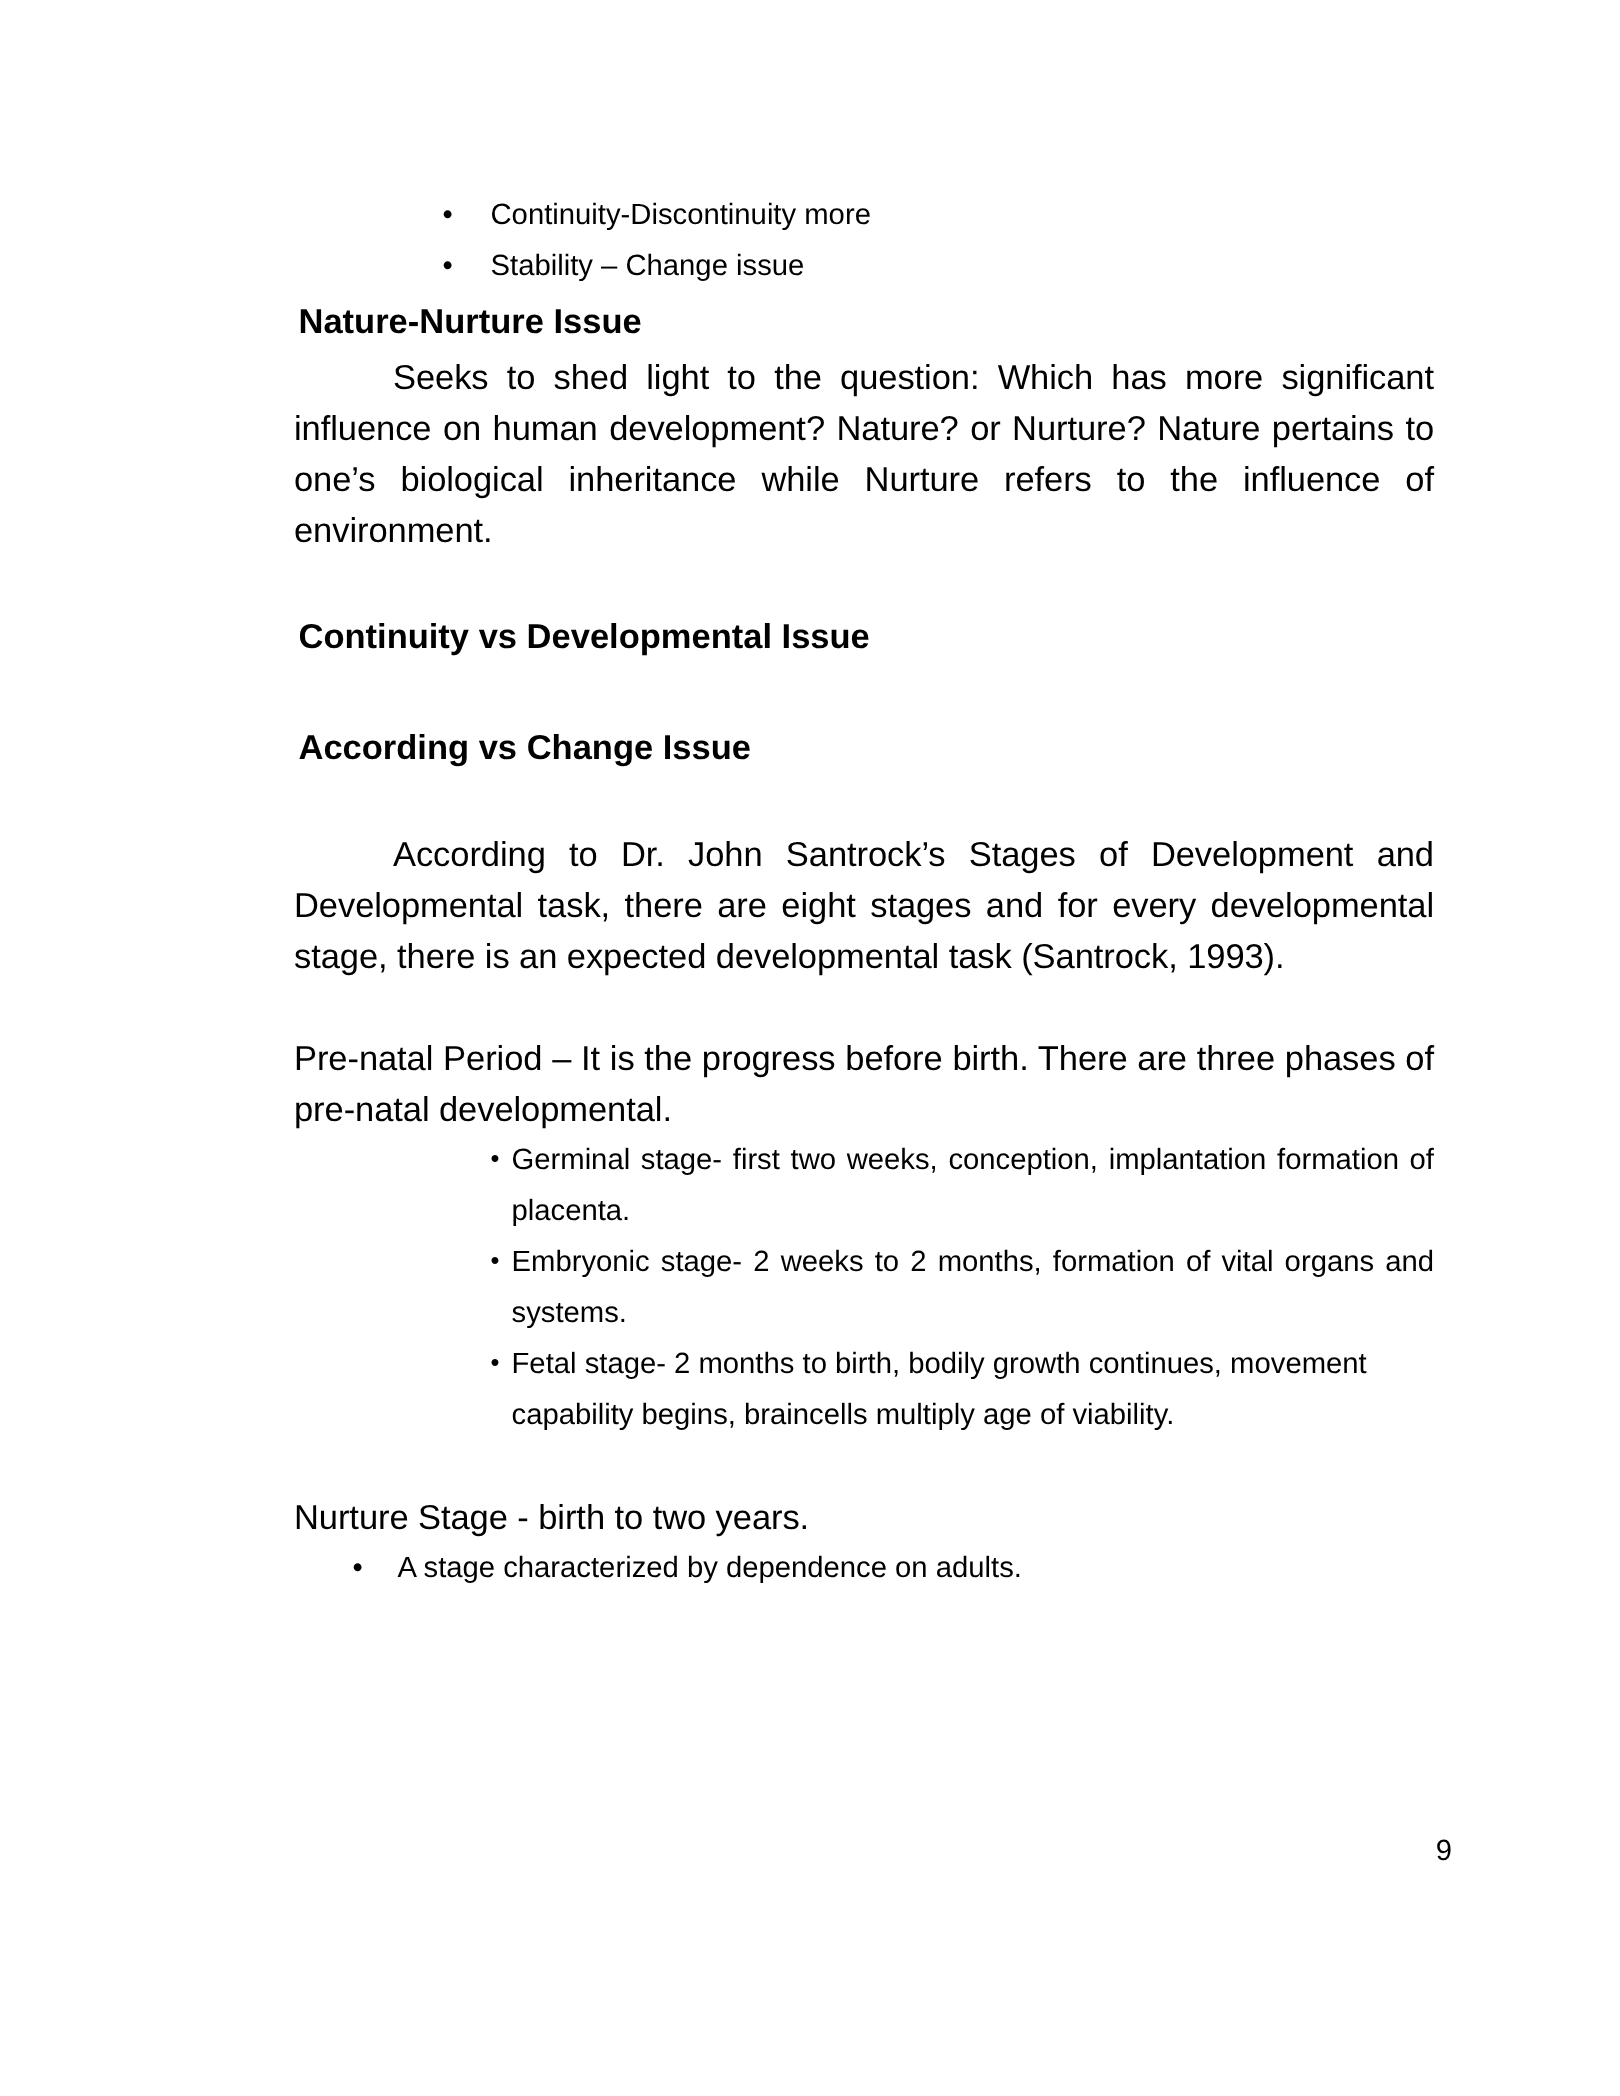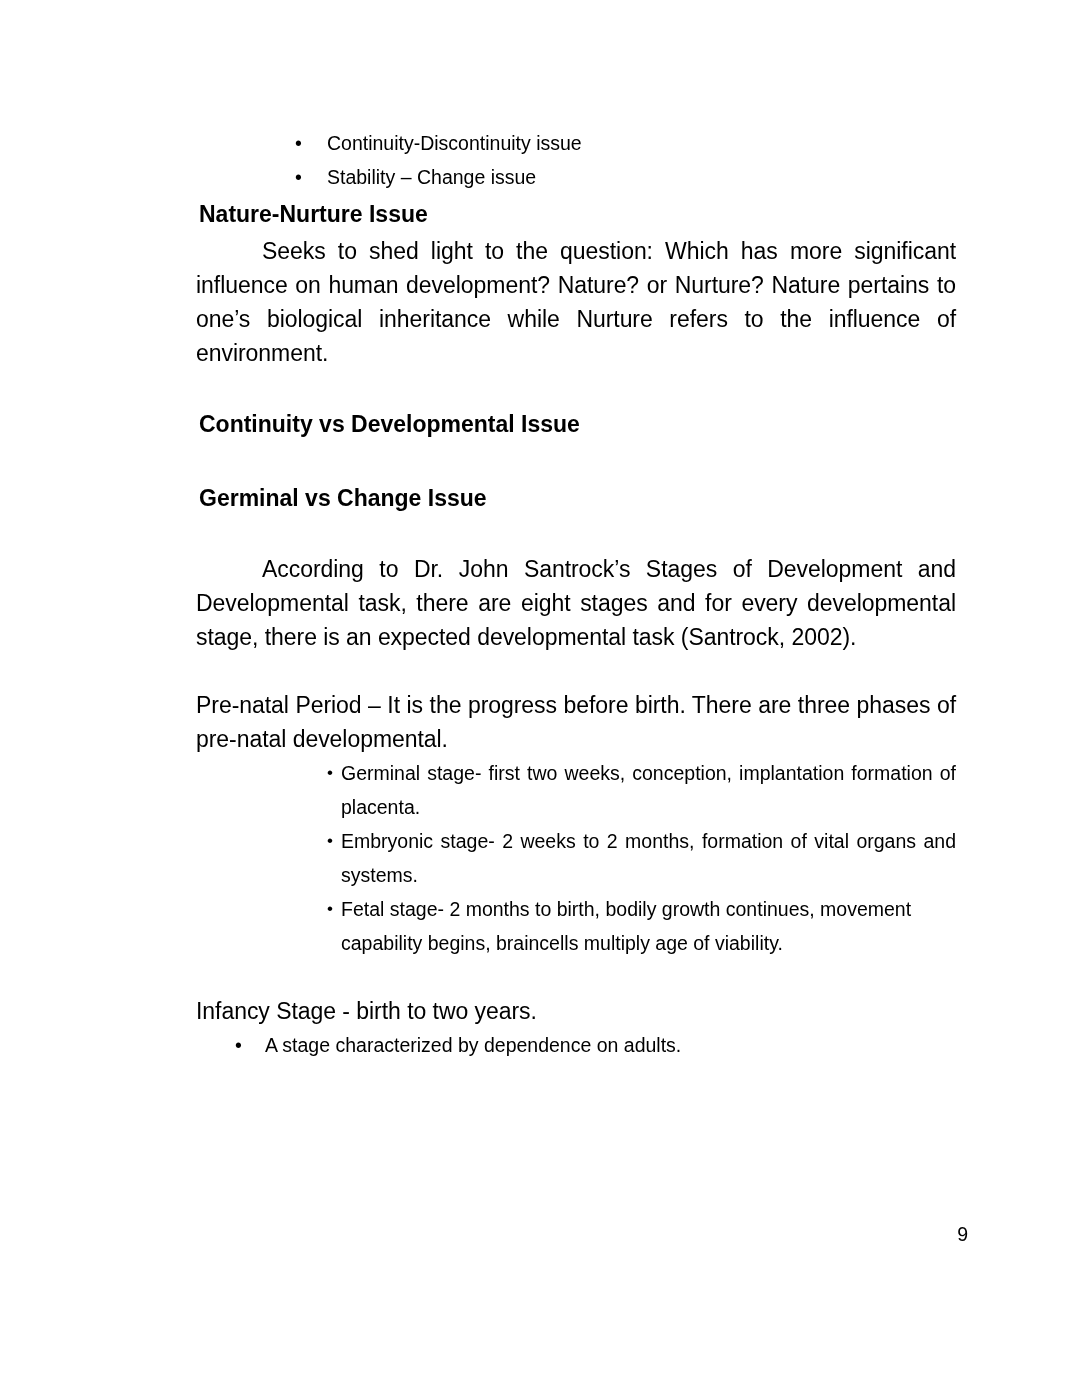--- a/index.html
+++ b/index.html
@@ -133,42 +133,42 @@
 </style>
 </head>
 <body>
 
 <div class="page">
   <div class="content">
 
     <ul class="bullet-list-top">
       <li>
         <span class="dot">•</span>
-        <span>Continuity-Discontinuity issue</span>
+        <span>Continuity-Discontinuity more</span>
       </li>
       <li>
         <span class="dot">•</span>
         <span>Stability – Change issue</span>
       </li>
     </ul>
 
     <p class="heading">Nature-Nurture Issue</p>
     <p class="para indent">Seeks to shed light to the question:  Which has more significant influence on human development?  Nature? or Nurture? Nature pertains to one’s biological inheritance while Nurture refers to the influence of environment.</p>
 
     <div class="spacer-line"></div>
 
     <p class="heading">Continuity vs Developmental Issue</p>
 
     <div class="spacer-line"></div>
 
-    <p class="heading">Germinal vs Change Issue</p>
-
-    <div class="spacer-line"></div>
-
-    <p class="para indent">According to Dr. John Santrock’s Stages of Development and Developmental task, there are eight stages and for every developmental stage, there is an expected developmental task (Santrock, 2002).</p>
+    <p class="heading">According vs Change Issue</p>
+
+    <div class="spacer-line"></div>
+
+    <p class="para indent">According to Dr. John Santrock’s Stages of Development and Developmental task, there are eight stages and for every developmental stage, there is an expected developmental task (Santrock, 1993).</p>
 
     <div class="spacer-line"></div>
 
     <p class="para noindent"><b class="runhead">Pre-natal Period</b><span> – It is the progress before birth. There are three phases of pre-natal developmental.</span></p>
 
     <ul class="bullet-list-deep">
       <li>
         <span class="dot">•</span>
         <span>Germinal stage- first two weeks, conception, implantation formation of placenta.</span>
       </li>
@@ -177,21 +177,21 @@
         <span>Embryonic stage- 2 weeks to 2 months, formation of vital organs and systems.</span>
       </li>
       <li>
         <span class="dot">•</span>
         <span>Fetal stage- 2 months to birth, bodily growth continues, movement capability begins, braincells multiply age of viability.</span>
       </li>
     </ul>
 
     <div class="spacer-line"></div>
 
-    <p class="para noindent"><b class="runhead">Infancy Stage</b><span> - birth to two years.</span></p>
+    <p class="para noindent"><b class="runhead">Nurture Stage</b><span> - birth to two years.</span></p>
 
     <ul class="bullet-list-sub">
       <li>
         <span class="dot">•</span>
         <span>A stage characterized by dependence on adults.</span>
       </li>
     </ul>
 
   </div>
 

